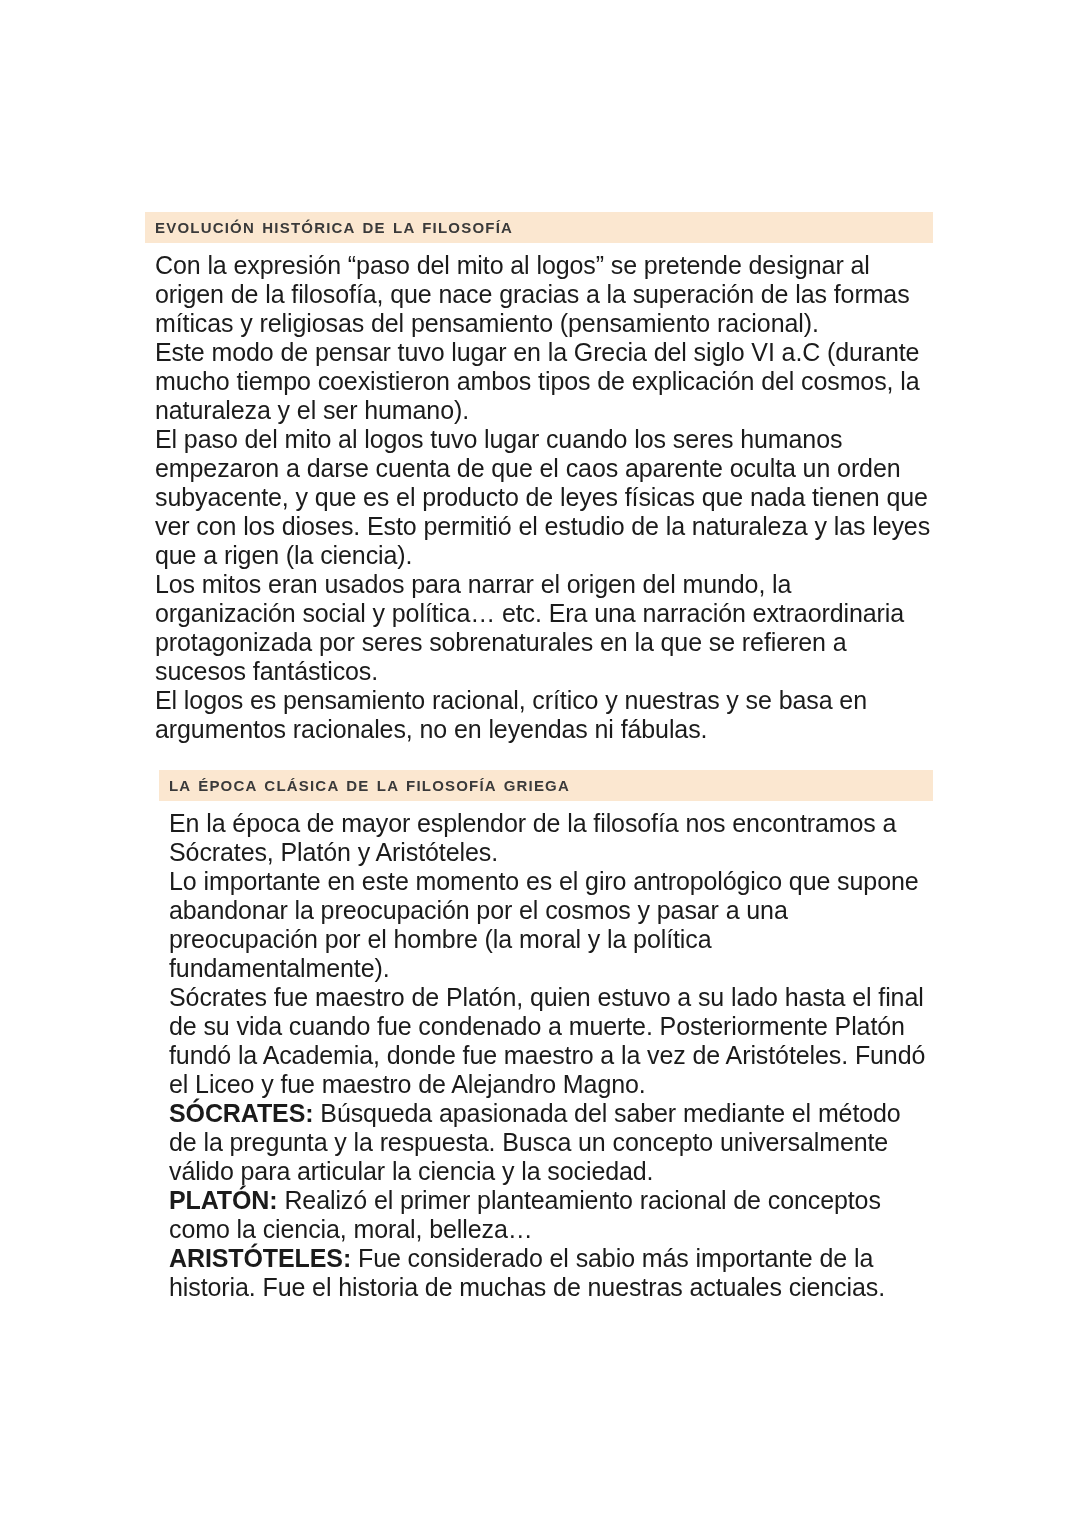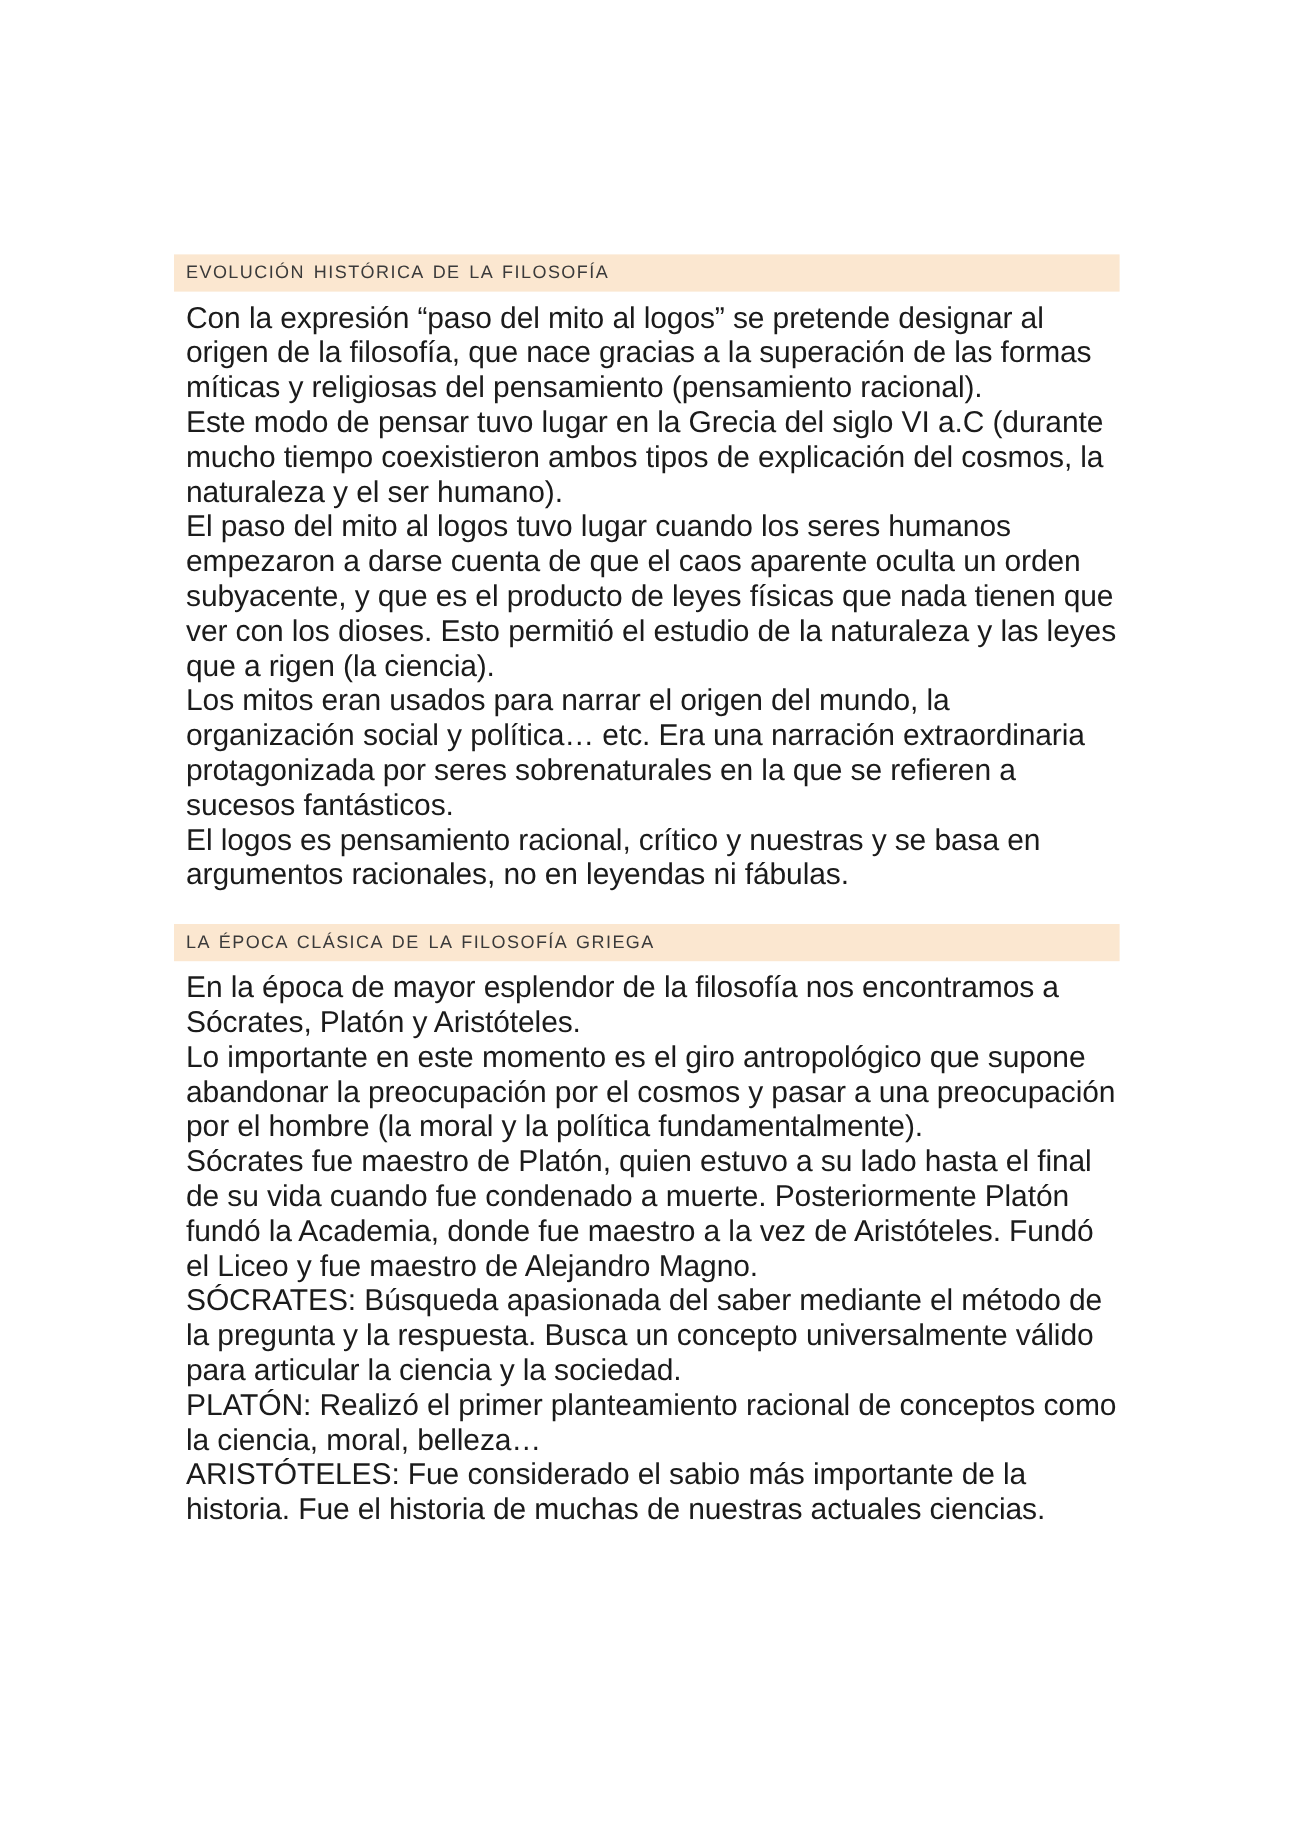--- a/index.html
+++ b/index.html
@@ -26,43 +26,44 @@
 
   .doc-section { }
 
   .section-heading {
     display: block;
     margin: 0 0 8px -10px;
     width: calc(100% + 10px);
     background: var(--heading-bg, #fbe7d0);
     color: #3a3a3a;
     font-size: 15px;
-    font-weight: 400;
+    font-weight: 700;
     letter-spacing: 1.2px;
     word-spacing: 2px;
     padding: 7px 10px 7px 10px;
     line-height: 17px;
   }
 
   .section-body {
     font-size: 25px;
     line-height: 29px;
     letter-spacing: -0.1px;
   }
 
   .para {
     margin: 0;
   }
 
   .para .lead-bold {
-    font-weight: 400;
+    font-weight: 700;
   }
 
   .doc-section + .doc-section {
     margin-top: 26px;
+    margin-left: 14px;
   }
 </style>
 </head>
 <body style="background: rgb(255, 255, 255); color: rgb(27, 27, 27);">
 
 <div class="page-content">
 
   <section class="doc-section">
     <h2 class="section-heading">EVOLUCIÓN HISTÓRICA DE LA FILOSOFÍA</h2>
     <div class="section-body">

